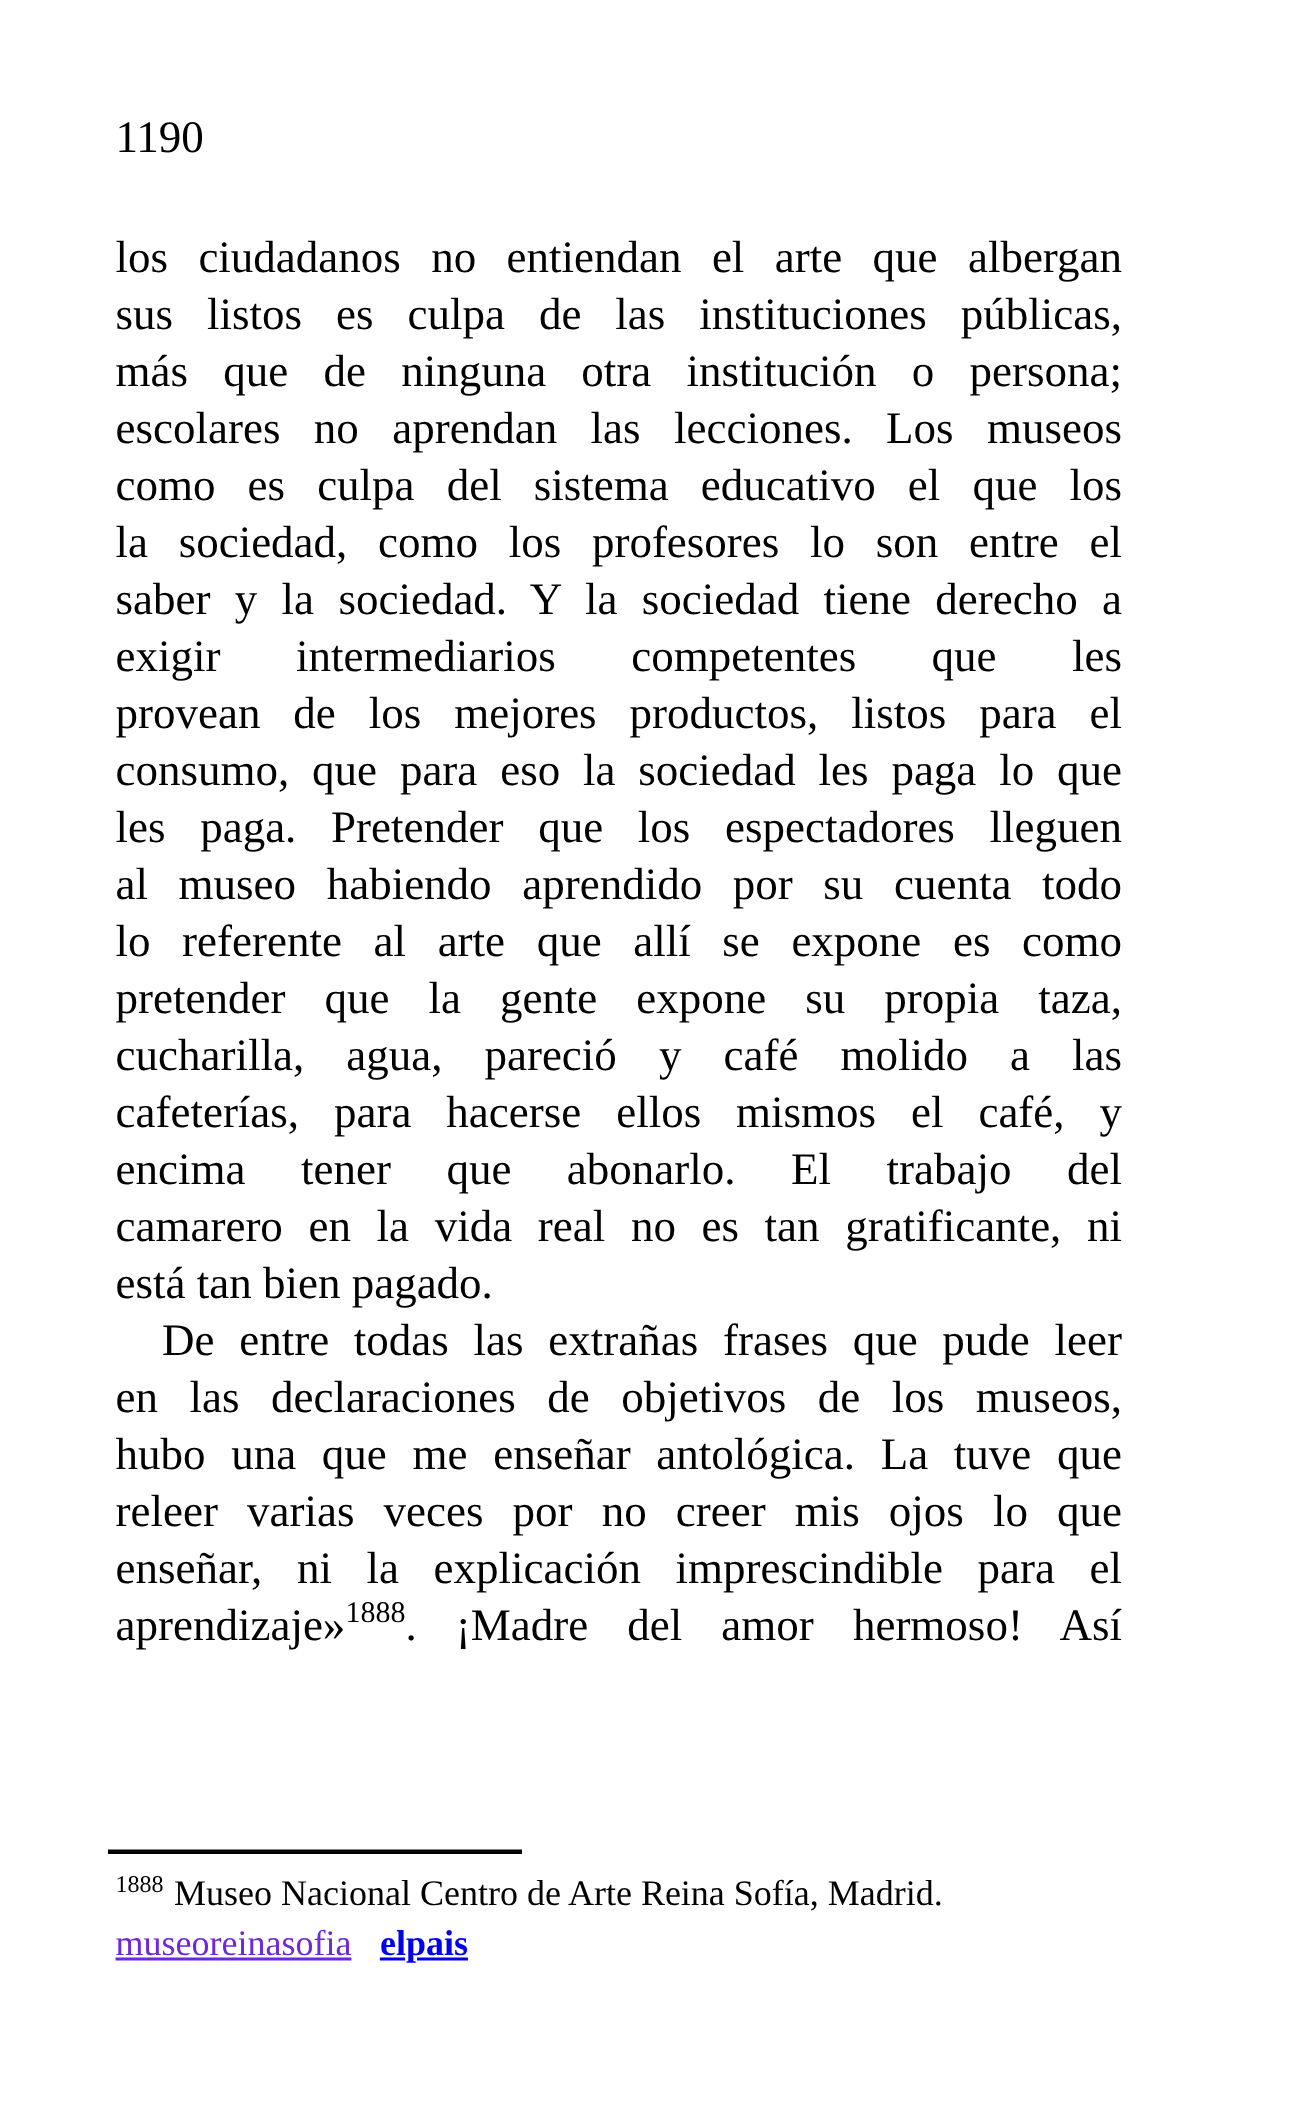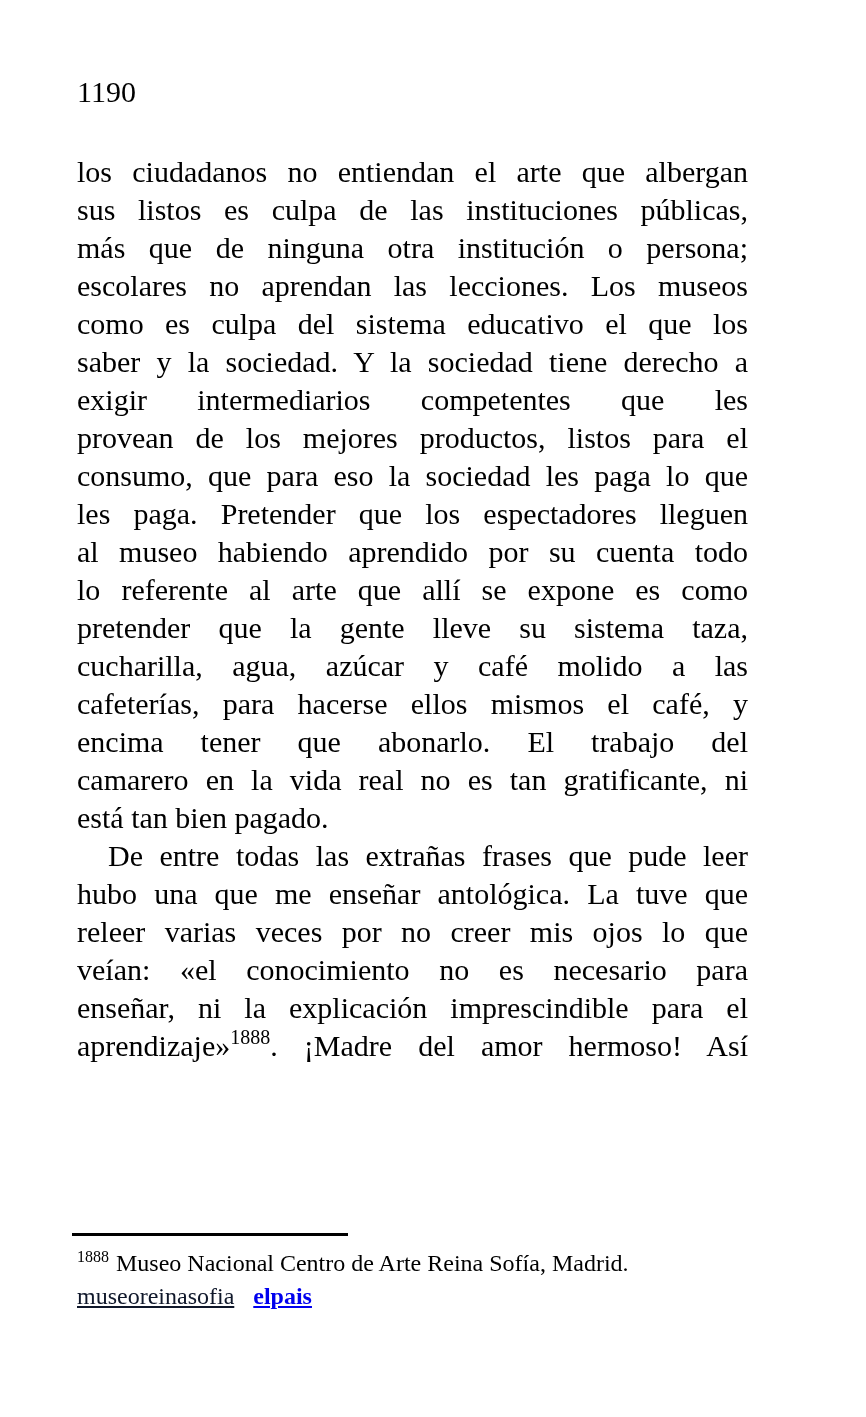--- a/index.html
+++ b/index.html
@@ -74,40 +74,41 @@
 <div class="page" style="background: rgb(255, 255, 255); color: rgb(0, 0, 0);">
 
   <div class="page-number">1190</div>
 
   <div class="body-text">
       <div class="line">los ciudadanos no entiendan el arte que albergan</div>
       <div class="line">sus listos es culpa de las instituciones públicas,</div>
       <div class="line">más que de ninguna otra institución o persona;</div>
       <div class="line">escolares no aprendan las lecciones. Los museos</div>
       <div class="line">como es culpa del sistema educativo el que los</div>
+      <div class="line">la sociedad, como los profesores lo son entre el</div>
       <div class="line">saber y la sociedad. Y la sociedad tiene derecho a</div>
       <div class="line">exigir intermediarios competentes que les</div>
       <div class="line">provean de los mejores productos, listos para el</div>
       <div class="line">consumo, que para eso la sociedad les paga lo que</div>
       <div class="line">les paga. Pretender que los espectadores lleguen</div>
       <div class="line">al museo habiendo aprendido por su cuenta todo</div>
       <div class="line">lo referente al arte que allí se expone es como</div>
-      <div class="line">pretender que la gente lleve su sistema taza,</div>
-      <div class="line">cucharilla, agua, azúcar y café molido a las</div>
+      <div class="line">pretender que la gente expone su propia taza,</div>
+      <div class="line">cucharilla, agua, pareció y café molido a las</div>
       <div class="line">cafeterías, para hacerse ellos mismos el café, y</div>
       <div class="line">encima tener que abonarlo. El trabajo del</div>
       <div class="line">camarero en la vida real no es tan gratificante, ni</div>
       <div class="line no-justify">está tan bien pagado.</div>
       <div class="line indent">De entre todas las extrañas frases que pude leer</div>
+      <div class="line">en las declaraciones de objetivos de los museos,</div>
       <div class="line">hubo una que me enseñar antológica. La tuve que</div>
       <div class="line">releer varias veces por no creer mis ojos lo que</div>
-      <div class="line">veían: «el conocimiento no es necesario para</div>
       <div class="line">enseñar, ni la explicación imprescindible para el</div>
       <div class="line">aprendizaje»<sup>1888</sup>. ¡Madre del amor hermoso! Así</div>
     </div>
 
   <div class="footnote">
     <div class="footnote-rule"></div>
     <div class="footnote-text"><sup>1888</sup><span>Museo Nacional Centro de Arte Reina Sofía, Madrid.</span></div>
-    <div class="footnote-links"><a href="#" style="color: #0f172a;">museoreinasofia</a><a href="#" style="color: rgb(0, 0, 238); font-weight: bold;">elpais</a></div>
+    <div class="footnote-links"><a href="#" style="color: #6d28d9;">museoreinasofia</a><a href="#" style="color: rgb(0, 0, 238); font-weight: bold;">elpais</a></div>
   </div>
 
 </div>
 
 </body></html>

